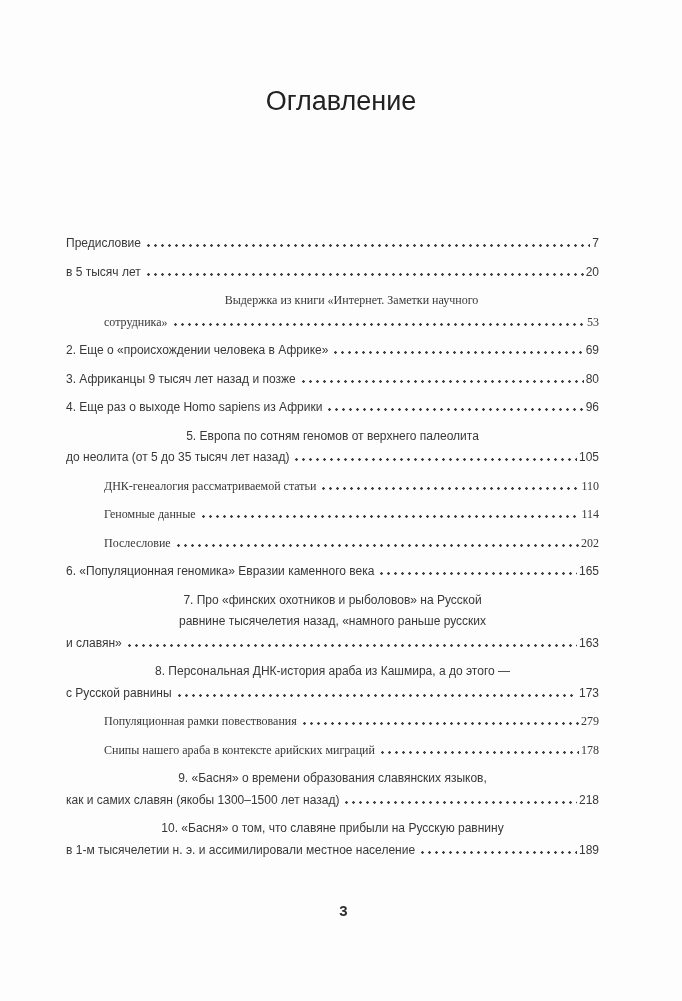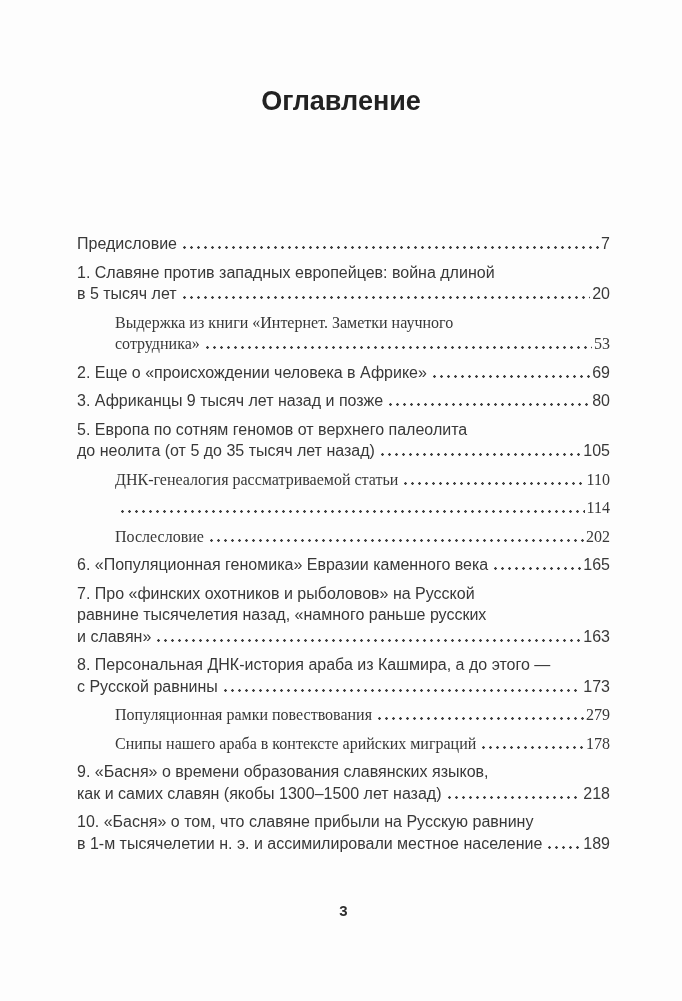--- a/index.html
+++ b/index.html
@@ -16,30 +16,31 @@
     color: #383838;
     overflow: hidden;
   }
   .title {
     margin: 0;
     padding-top: 88px;
     width: 100%;
     text-align: center;
     font-size: 27px;
     line-height: 27px;
-    font-weight: bold;
+    font-weight: normal;
     color: #222222;
   }
   .toc {
     position: absolute;
-    left: 77px;
+    left: 66px;
     top: 233px;
     width: 533px;
-    font-size: 16px;
+    font-size: 12px;
     line-height: 21.5px;
+    text-align: center;
   }
   .toc-entry {
     margin-bottom: 7px;
   }
   .toc-entry.indented {
     padding-left: 38px;
     font-family: Liberation Serif, serif;
   }
   .toc-line {
     white-space: nowrap;
@@ -82,21 +83,20 @@
   <h1 class="title">Оглавление</h1>
   <div class="toc">
       <div class="toc-entry">
         <div class="toc-line last">
           <span class="toc-text">Предисловие</span>
           <span class="leader"></span>
           <span class="pg">7</span>
         </div>
       </div>
       <div class="toc-entry">
-        <div class="toc-line"><span class="toc-text">1. Славяне против западных европейцев: война длиной</span></div>
         <div class="toc-line last">
           <span class="toc-text">в 5 тысяч лет</span>
           <span class="leader"></span>
           <span class="pg">20</span>
         </div>
       </div>
       <div class="toc-entry indented">
         <div class="toc-line"><span class="toc-text">Выдержка из книги «Интернет. Заметки научного</span></div>
         <div class="toc-line last">
           <span class="toc-text">сотрудника»</span>
@@ -112,36 +112,44 @@
         </div>
       </div>
       <div class="toc-entry">
         <div class="toc-line last">
           <span class="toc-text">3. Африканцы 9 тысяч лет назад и позже</span>
           <span class="leader"></span>
           <span class="pg">80</span>
         </div>
       </div>
       <div class="toc-entry">
+        <div class="toc-line last">
+          <span class="toc-text">4. Еще раз о выходе Homo sapiens из Африки</span>
+          <span class="leader"></span>
+          <span class="pg">96</span>
+        </div>
+      </div>
+      <div class="toc-entry">
         <div class="toc-line"><span class="toc-text">5. Европа по сотням геномов от верхнего палеолита</span></div>
         <div class="toc-line last">
           <span class="toc-text">до неолита (от 5 до 35 тысяч лет назад)</span>
           <span class="leader"></span>
           <span class="pg">105</span>
         </div>
       </div>
       <div class="toc-entry indented">
         <div class="toc-line last">
           <span class="toc-text">ДНК-генеалогия рассматриваемой статьи</span>
           <span class="leader"></span>
           <span class="pg">110</span>
         </div>
       </div>
       <div class="toc-entry indented">
         <div class="toc-line last">
+          <span class="toc-text">Геномные данные</span>
           <span class="leader"></span>
           <span class="pg">114</span>
         </div>
       </div>
       <div class="toc-entry indented">
         <div class="toc-line last">
           <span class="toc-text">Послесловие</span>
           <span class="leader"></span>
           <span class="pg">202</span>
         </div>

